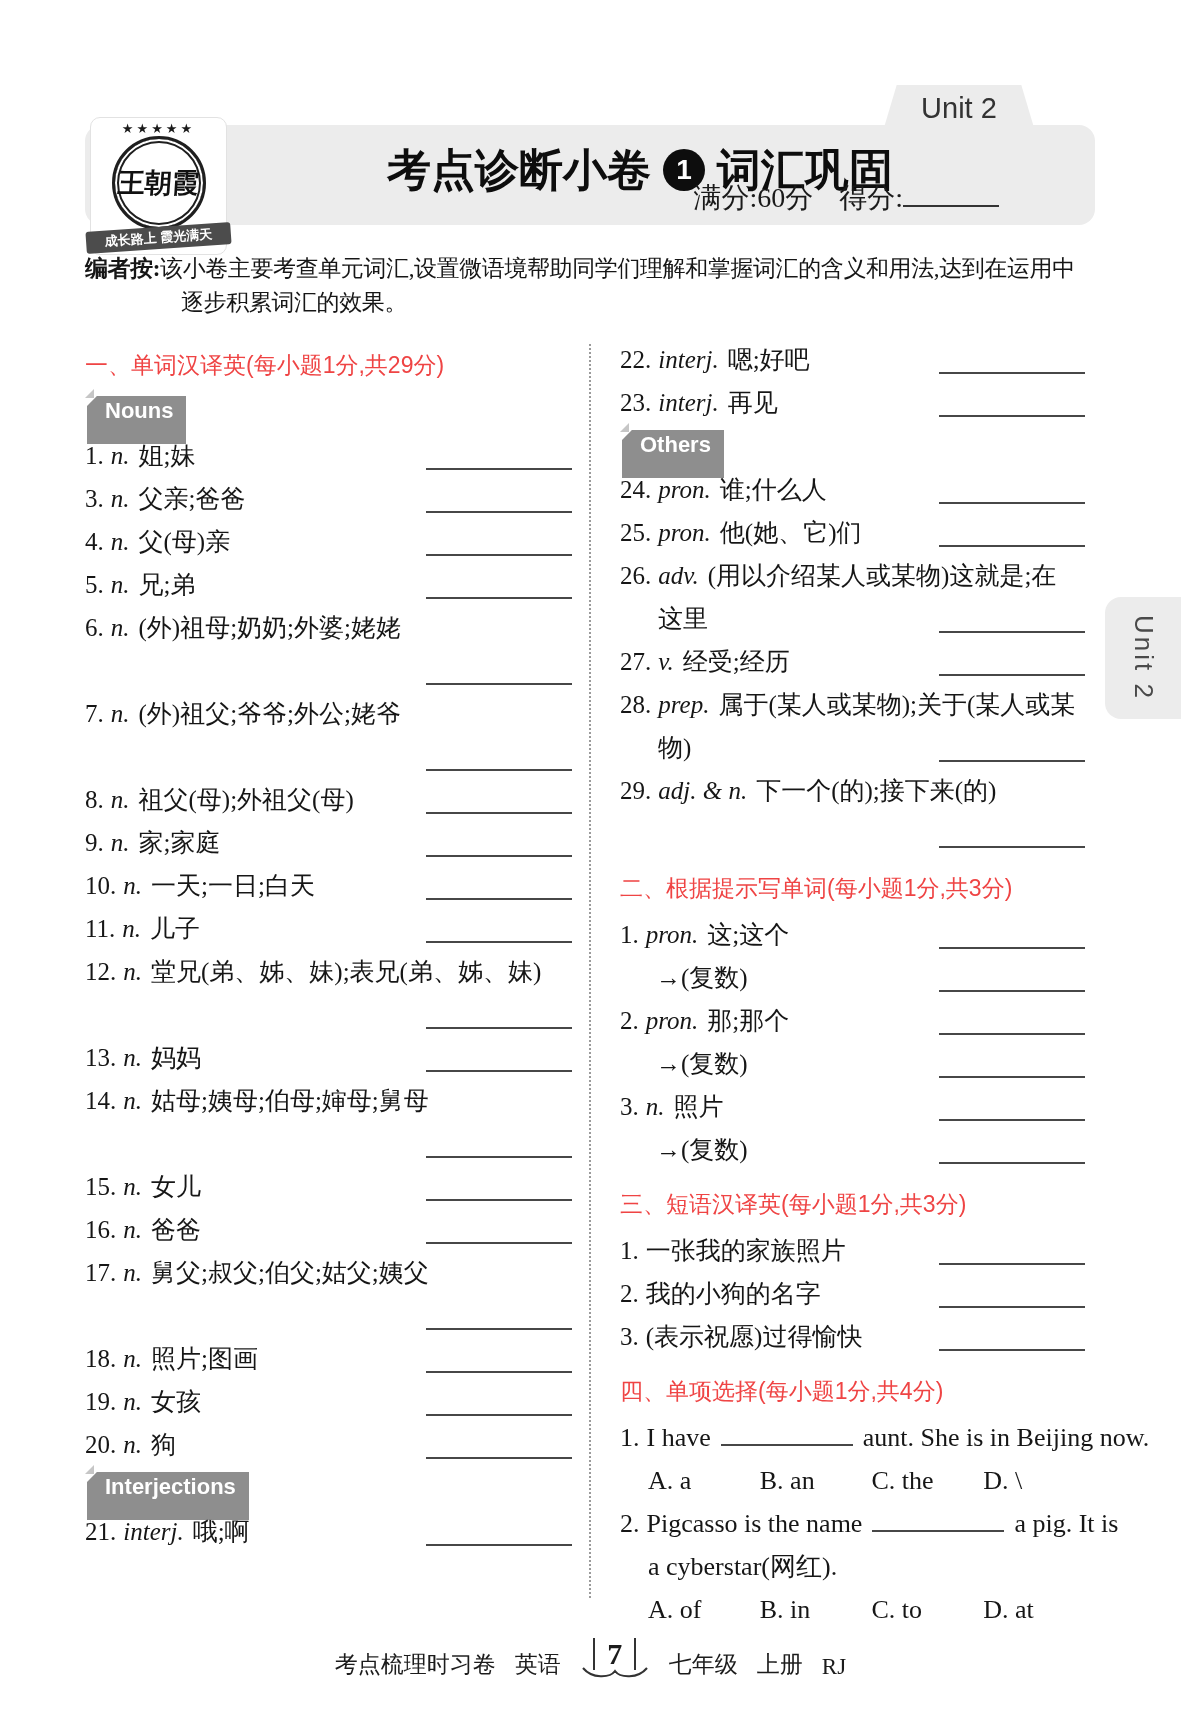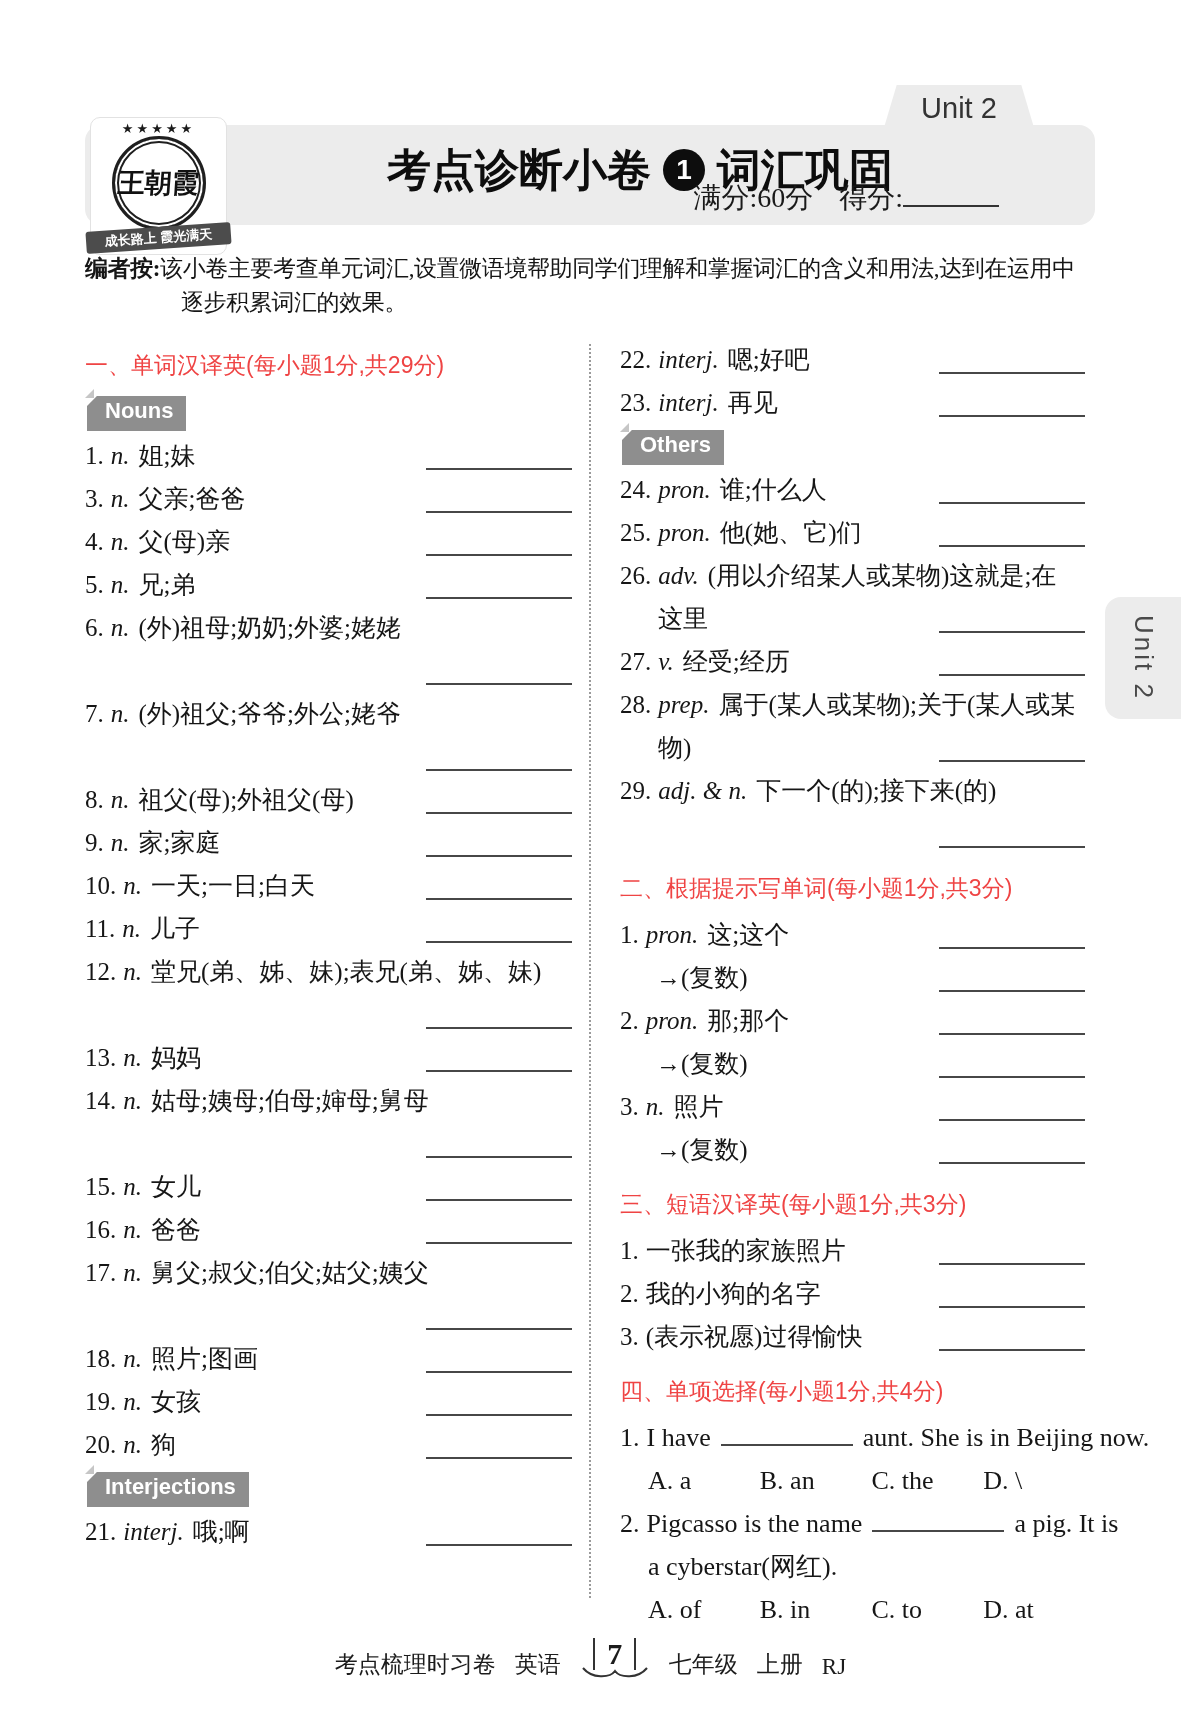--- a/index.html
+++ b/index.html
@@ -81,21 +81,21 @@
   .sec-heading {
     font-family:"Liberation Sans","DejaVu Sans",sans-serif;
     font-weight:normal; font-size:23px; color:#ef4444;
     height:52px; line-height:54px; margin-top:6px; white-space:nowrap;
   }
   .sec-heading:first-child { margin-top:0; }
   .badge-row { height:44px; padding-top:6px; }
   .badge {
     position:relative; display:inline-block; background:#8e8e8e; color:#fff;
     font-family:"Liberation Sans","DejaVu Sans",sans-serif;
-    font-weight:bold; font-size:22px; padding:2px 13px 7px 18px; margin-left:2px;
+    font-weight:bold; font-size:22px; padding:2px 13px 20px 18px; margin-left:2px;
   }
   .badge::before {
     content:""; position:absolute; left:-7px; top:-7px; width:14px; height:14px;
     background:#fff; transform:rotate(45deg);
   }
   .badge::after {
     content:""; position:absolute; left:-2px; top:-7px;
     border-left:9px solid transparent; border-bottom:9px solid #c6c6c6;
   }
   .row { position:relative; height:43px; line-height:43px; font-size:25px; white-space:nowrap; }

